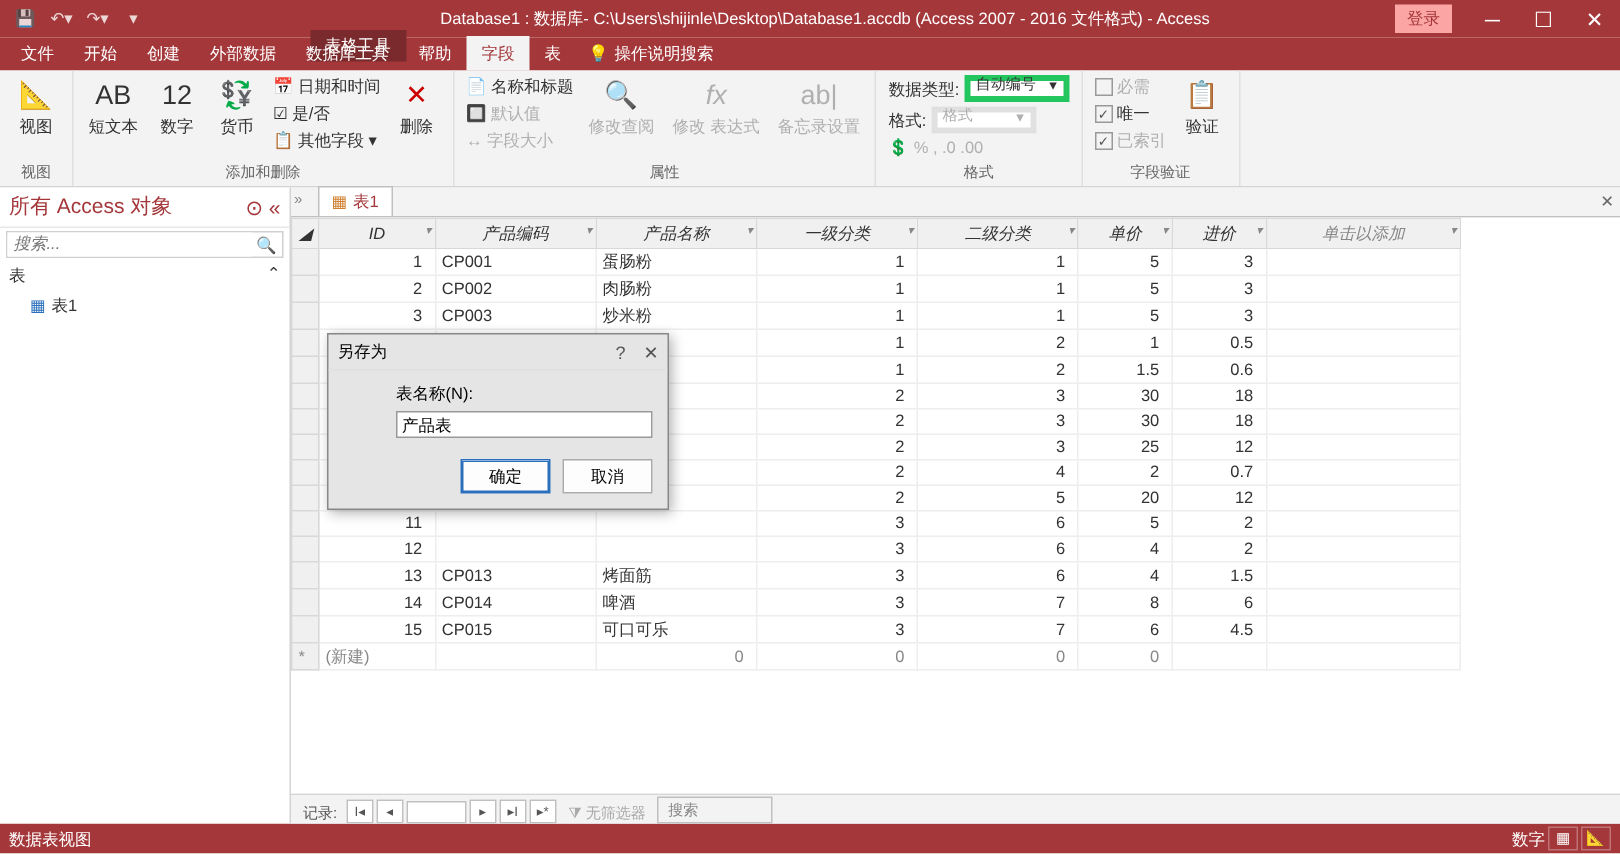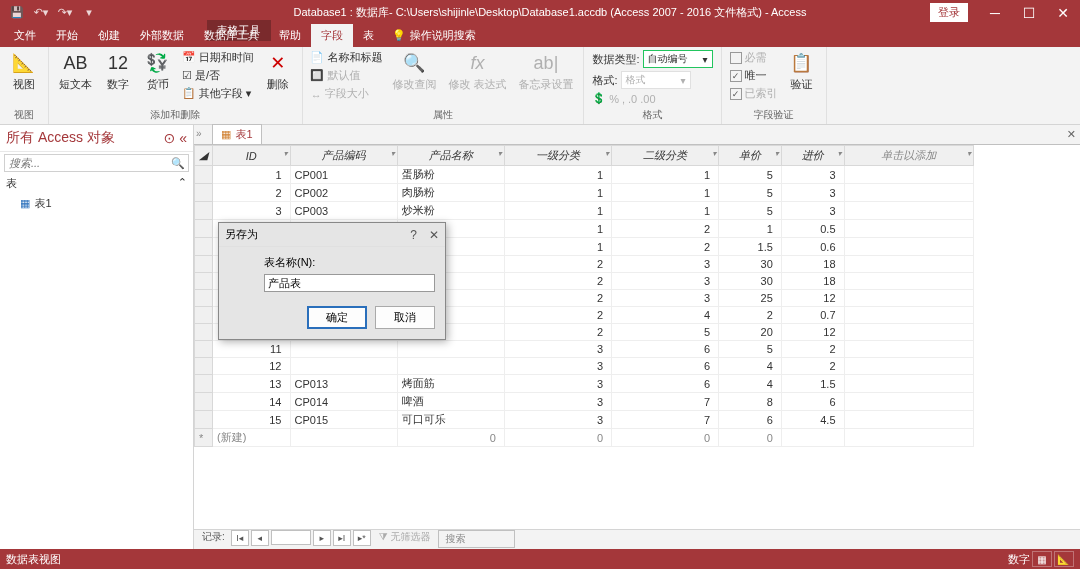--- a/index.html
+++ b/index.html
@@ -6,40 +6,40 @@
 body { background: #fff; font-size: 11px; overflow: hidden; width: 1080px; height: 569px; position: relative; }
 
 
 .titlebar { height: 25px; background: #a4373a; display: flex; align-items: center; color: #fff; font-size: 11px; }
 .qat { display: flex; align-items: center; padding: 0 6px; gap: 2px; }
 .qat-btn { width: 22px; height: 20px; display: flex; align-items: center; justify-content: center; color: #fff; opacity: 0.8; }
 .title-center { flex: 1; display: flex; justify-content: center; align-items: center; gap: 0; }
 .title-tool { background: #7a2a2c; padding: 3px 10px; font-size: 11px; margin-top: 35px; }
 .title-text { padding: 0 23px; font-size: 11px; }
 .win-ctrls { display: flex; align-items: center; }
-.login-btn { background: #ffffff; color: #a4373a; padding: 2px 8px; margin-right: 10px; font-size: 11px; }
+.login-btn { background: #fca5a5; color: #a4373a; padding: 2px 8px; margin-right: 10px; font-size: 11px; }
 .win-btn { width: 34px; height: 25px; display: flex; align-items: center; justify-content: center; color: #fff; font-size: 14px; }
 
 
 .menutabs { height: 22px; background: #a4373a; display: flex; align-items: flex-end; color: #fff; font-size: 11px; padding-left: 4px; }
 .menutab { padding: 4px 10px; cursor: pointer; }
 .menutab.active { background: #f3f3f3; color: #a4373a; }
 .tell-me { display: flex; align-items: center; padding: 4px 8px; gap: 4px; }
 
 
 .ribbon { height: 78px; background: #f3f3f3; border-bottom: 1px solid #d4d4d4; display: flex; }
 .rgroup { border-right: 1px solid #e0e0e0; padding: 2px 6px; display: flex; flex-direction: column; justify-content: space-between; }
 .rgroup-body { display: flex; gap: 4px; align-items: flex-start; flex: 1; }
 .rgroup-label { font-size: 10px; color: #666; text-align: center; padding-top: 2px; }
 .rbtn-lg { display: flex; flex-direction: column; align-items: center; padding: 2px 4px; gap: 2px; font-size: 11px; color: #333; }
 .rbtn-lg .ico { width: 28px; height: 24px; display: flex; align-items: center; justify-content: center; font-size: 18px; }
 .rcol { display: flex; flex-direction: column; gap: 1px; }
 .rrow { display: flex; align-items: center; gap: 3px; font-size: 11px; color: #333; padding: 1px 2px; white-space: nowrap; }
 .rrow.dis { color: #b0b0b0; }
-.dd { border: 1px solid #22c55e; background: #fff; padding: 1px 4px; font-size: 10px; min-width: 70px; height: 18px; display: flex; align-items: center; justify-content: space-between; }
+.dd { border: 4px solid #22c55e; background: #fff; padding: 1px 4px; font-size: 10px; min-width: 70px; height: 18px; display: flex; align-items: flex-end; justify-content: space-between; }
 .dd.dis { color: #b0b0b0; border-color: #e0e0e0; }
 .chk { width: 12px; height: 12px; border: 1px solid #999; display: inline-flex; align-items: center; justify-content: center; font-size: 9px; color: #555; }
 
 
 .body-area { display: flex; height: 424px; }
 .navpane { width: 194px; border-right: 1px solid #d4d4d4; background: #fff; display: flex; flex-direction: column; }
 .nav-hdr { padding: 4px 6px; font-size: 14px; color: #a4373a; display: flex; justify-content: space-between; align-items: center; border-bottom: 1px solid #e8e8e8; }
 .nav-search { display: flex; border: 1px solid #d0d0d0; margin: 2px 4px; }
 .nav-search input { flex: 1; border: none; padding: 2px 4px; font-size: 11px; font-style: italic; outline: none; color: #888; }
 .nav-search-btn { width: 20px; display: flex; align-items: center; justify-content: center; color: #888; }
@@ -57,21 +57,21 @@
 th { background: #f0f0f0; border: 1px solid #d8d8d8; padding: 2px 4px; font-weight: normal; font-size: 11px; color: #333; text-align: center; position: relative; font-style: italic; }
 th.rowsel, td.rowsel { width: 18px; background: #f0f0f0; border: 1px solid #d8d8d8; }
 th .dd-arrow { position: absolute; right: 2px; top: 3px; font-size: 8px; color: #888; }
 td { border: 1px solid #eee; padding: 1px 4px; font-size: 11px; color: #333; height: 17px; }
 td.num { text-align: right; padding-right: 8px; }
 td.txt { text-align: left; }
 .new-row td { color: #888; }
 .add-col { font-style: italic; color: #888; }
 
 
-.recnav { height: 20px; background: #f3f3f3; border-top: 1px solid #d4d4d4; display: flex; align-items: flex-start; font-size: 10px; color: #555; padding: 0 4px; gap: 2px; }
+.recnav { height: 20px; background: #f3f3f3; border-top: 1px solid #d4d4d4; display: flex; align-items: flex-end; font-size: 10px; color: #555; padding: 0 4px; gap: 2px; }
 .recnav .lbl { padding: 0 4px; }
 .recnav .btn { width: 18px; height: 16px; border: 1px solid #c0c0c0; background: #fff; display: flex; align-items: center; justify-content: center; font-size: 9px; }
 .recnav input { width: 40px; border: 1px solid #c0c0c0; padding: 1px 2px; font-size: 10px; text-align: center; }
 .recnav .filter { color: #aaa; padding: 0 6px; }
 .recnav .search { border: 1px solid #c0c0c0; padding: 1px 6px; color: #888; width: 77px; }
 
 
 .statusbar { height: 20px; background: #a4373a; color: #fff; display: flex; align-items: center; justify-content: space-between; font-size: 11px; padding: 0 6px; }
 .status-right { display: flex; gap: 2px; align-items: center; }
 .status-btn { width: 20px; height: 16px; display: flex; align-items: center; justify-content: center; border: 1px solid rgba(255,255,255,0.3); font-size: 10px; }

